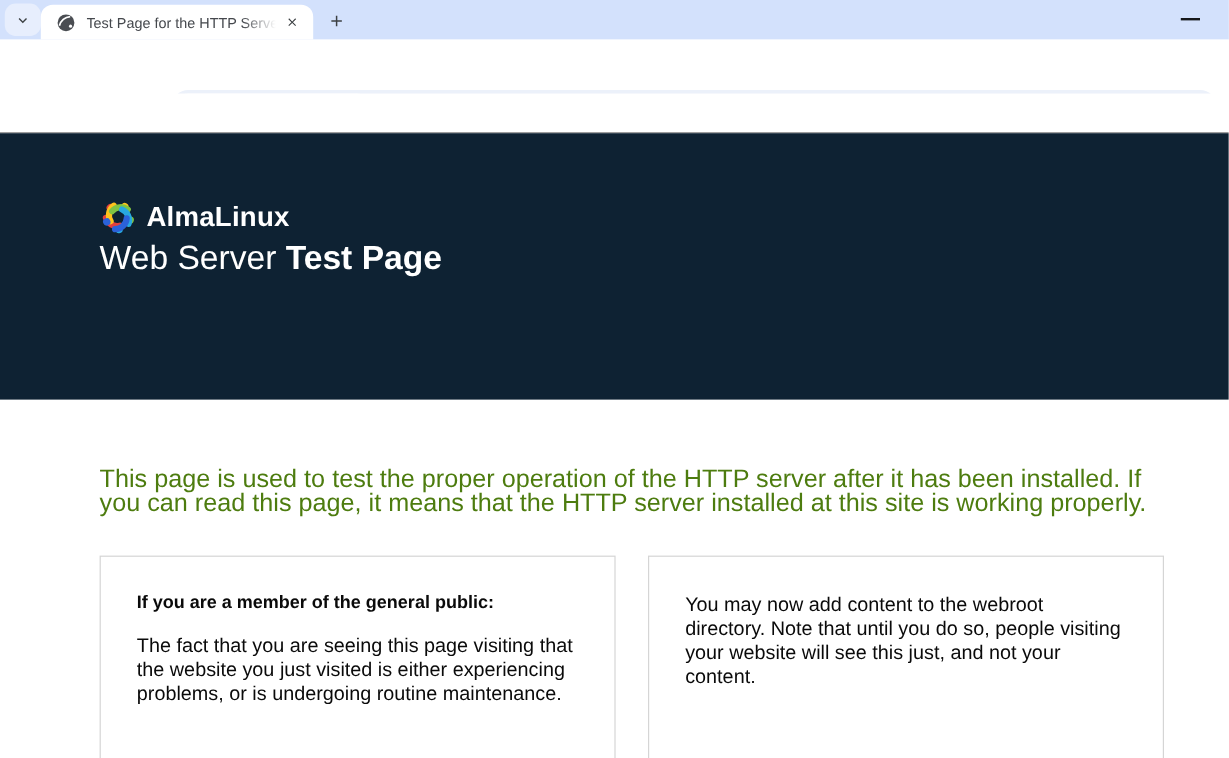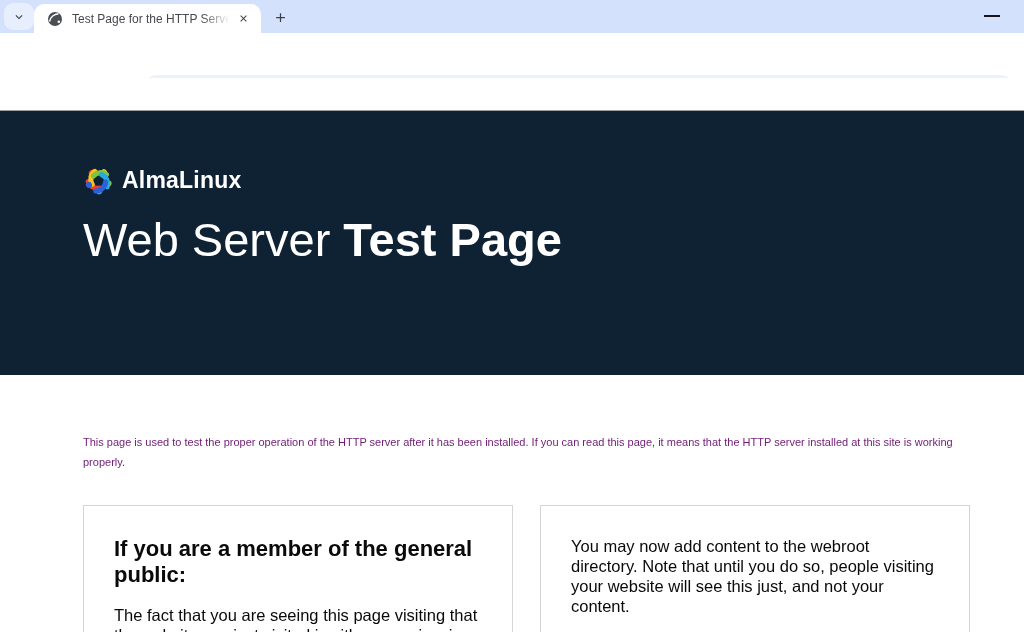--- a/index.html
+++ b/index.html
@@ -31,31 +31,31 @@
           padding:0 10px; gap:5px; }
   .chip-label { font-size:12px; color:#3c4043; white-space:nowrap; }
   .url { font-size:14px; color:#202124; margin-left:12px; white-space:nowrap; }
   .url-masked { font-size:12px; vertical-align:2px; letter-spacing:1px; }
   .bookmark { margin-left:auto; display:flex; align-items:center; }
 
   
   .page { position:absolute; left:0; top:78px; width:1024px; height:554px; background:#fff; overflow:hidden; }
   .header-gap { height:32px; background:#fff; }
   .header-divider { height:1px; background:#9e9e9e; }
-  .hero { height:264px; background:#0e2233; padding:52px 0 0 83px; }
+  .hero { height:222px; background:#0e2233; padding:52px 0 0 83px; }
   .brand { display:flex; align-items:center; gap:8px; }
   .brand-name { color:#fff; font-size:23px; font-weight:bold; letter-spacing:.2px; }
-  .hero h1 { margin-top:16px; color:#fff; font-size:47px; line-height:1.1; font-weight:400; }
+  .hero h1 { margin-top:2px; color:#fff; font-size:28px; line-height:1.1; font-weight:400; }
   .hero h1 .bold { font-weight:700; }
   .main { padding:57px 54px 0 83px; }
-  .intro { font-size:11px; line-height:20px; color:#701a75; max-width:893px; }
+  .intro { font-size:21px; line-height:20px; color:#4d7c0f; max-width:893px; }
   .cards { display:flex; gap:27px; margin-top:33px; }
   .card { width:430px; min-height:230px; background:#fff; border:1px solid #d5d5d5;
           padding:30px 30px; }
-  .card h2 { font-size:22px; font-weight:bold; color:#0a0a0a; margin-bottom:17px; }
+  .card h2 { font-size:15px; font-weight:bold; color:#0a0a0a; margin-bottom:17px; }
   .card p { font-size:16.5px; line-height:20px; color:#0a0a0a; }
 
   svg { display:block; }
 </style>
 </head>
 <body>
 
 <div class="tabstrip">
 
   <div class="tab-search">

